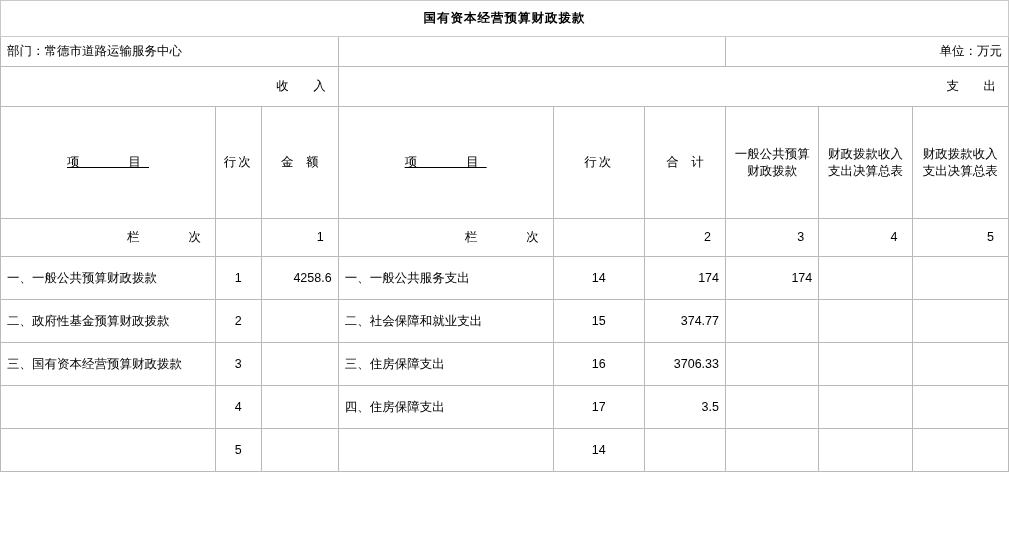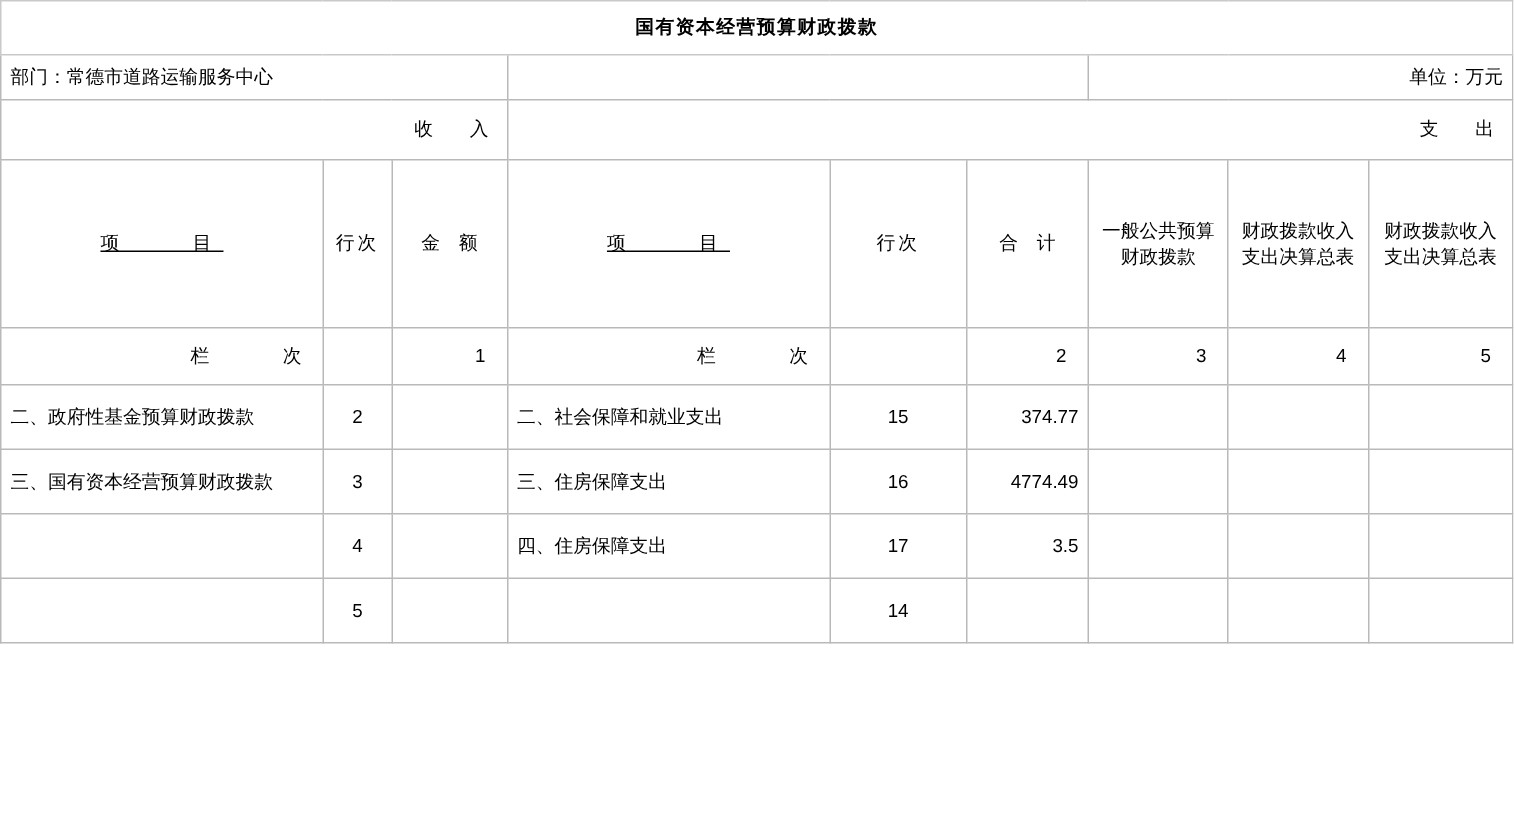--- a/index.html
+++ b/index.html
@@ -155,40 +155,51 @@
         <td class="lanci"></td>
         <td class="lanci">1</td>
         <td class="lanci">栏　　次</td>
         <td class="lanci"></td>
         <td class="lanci">2</td>
         <td class="lanci">3</td>
         <td class="lanci">4</td>
         <td class="lanci">5</td>
       </tr>
 
+      <tr class="data-row">
+        <td class="item-text">一、一般公共预算财政拨款</td>
+        <td class="num-center">1</td>
+        <td class="amount">4258.6</td>
+        <td class="item-text">一、一般公共服务支出</td>
+        <td class="num-center">14</td>
+        <td class="amount">174</td>
+        <td class="amount">174</td>
+        <td class="amount"></td>
+        <td class="amount"></td>
+      </tr>
 
       <tr class="data-row">
         <td class="item-text">二、政府性基金预算财政拨款</td>
         <td class="num-center">2</td>
         <td class="amount"></td>
         <td class="item-text">二、社会保障和就业支出</td>
         <td class="num-center">15</td>
         <td class="amount">374.77</td>
         <td class="amount"></td>
         <td class="amount"></td>
         <td class="amount"></td>
       </tr>
 
       <tr class="data-row">
         <td class="item-text">三、国有资本经营预算财政拨款</td>
         <td class="num-center">3</td>
         <td class="amount"></td>
         <td class="item-text">三、住房保障支出</td>
         <td class="num-center">16</td>
-        <td class="amount">4774.49</td>
+        <td class="amount">3706.33</td>
         <td class="amount"></td>
         <td class="amount"></td>
         <td class="amount"></td>
       </tr>
 
       <tr class="data-row">
         <td class="item-text"></td>
         <td class="num-center">4</td>
         <td class="amount"></td>
         <td class="item-text">四、住房保障支出</td>

